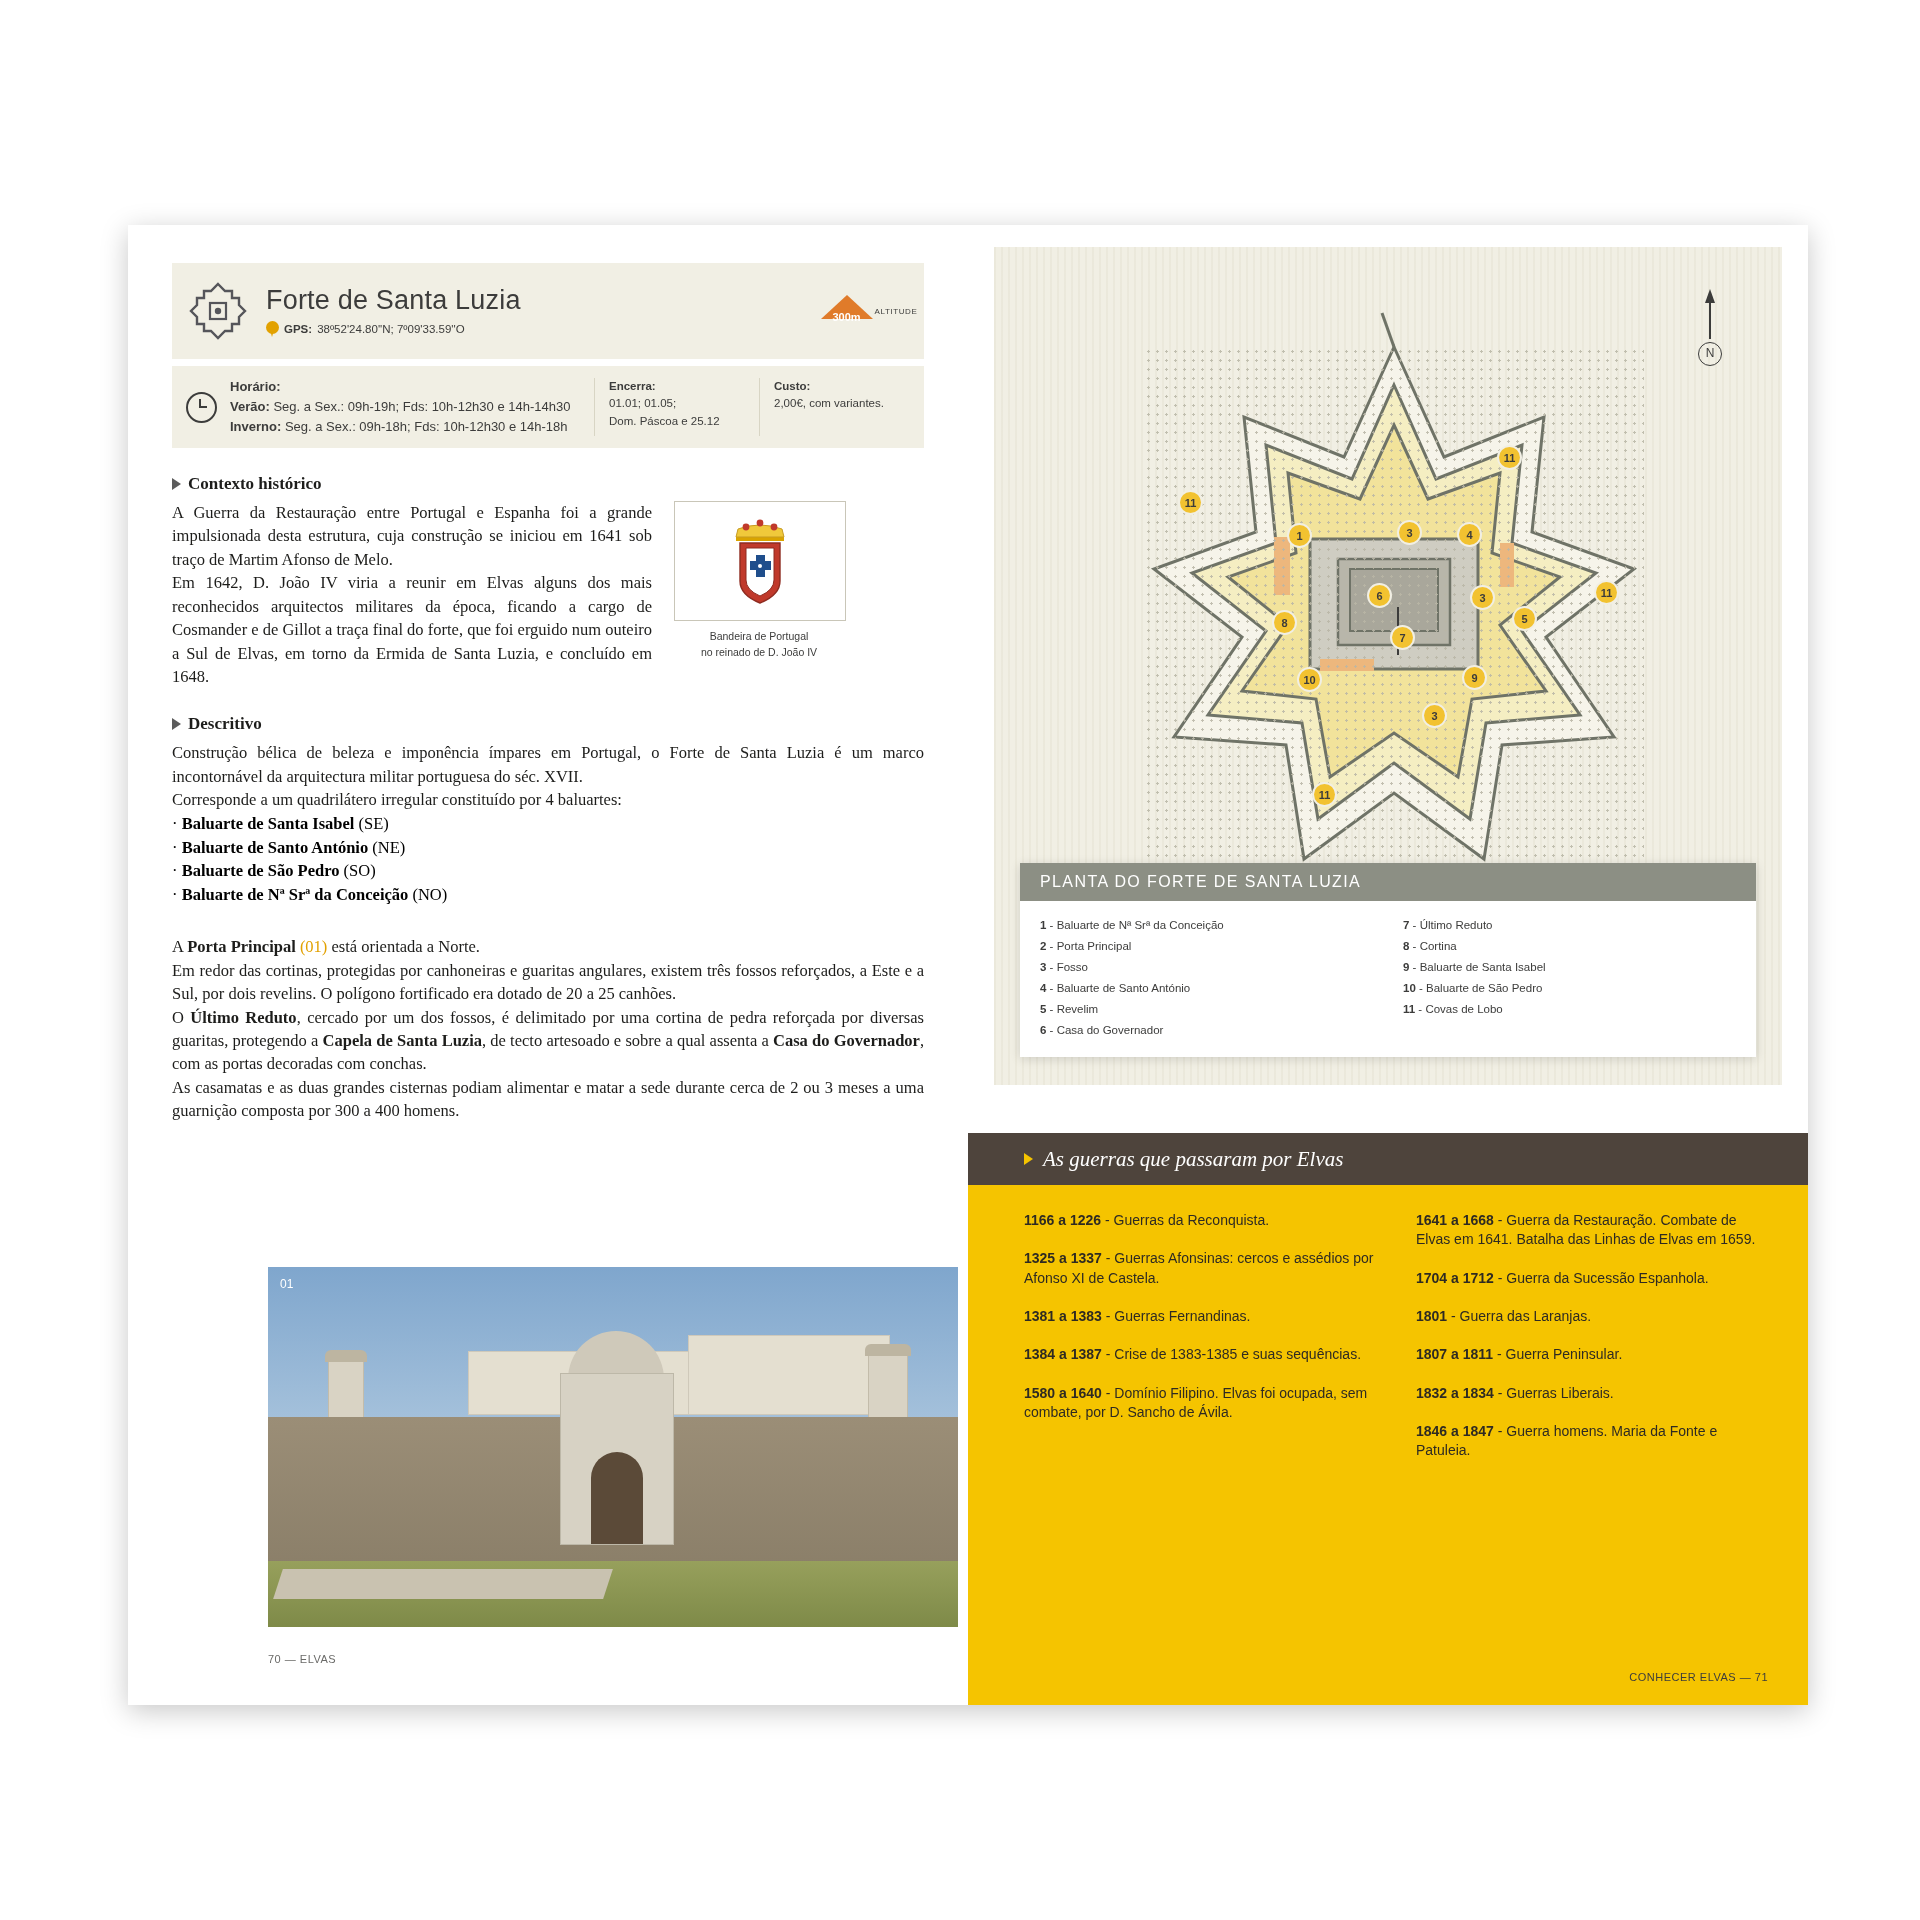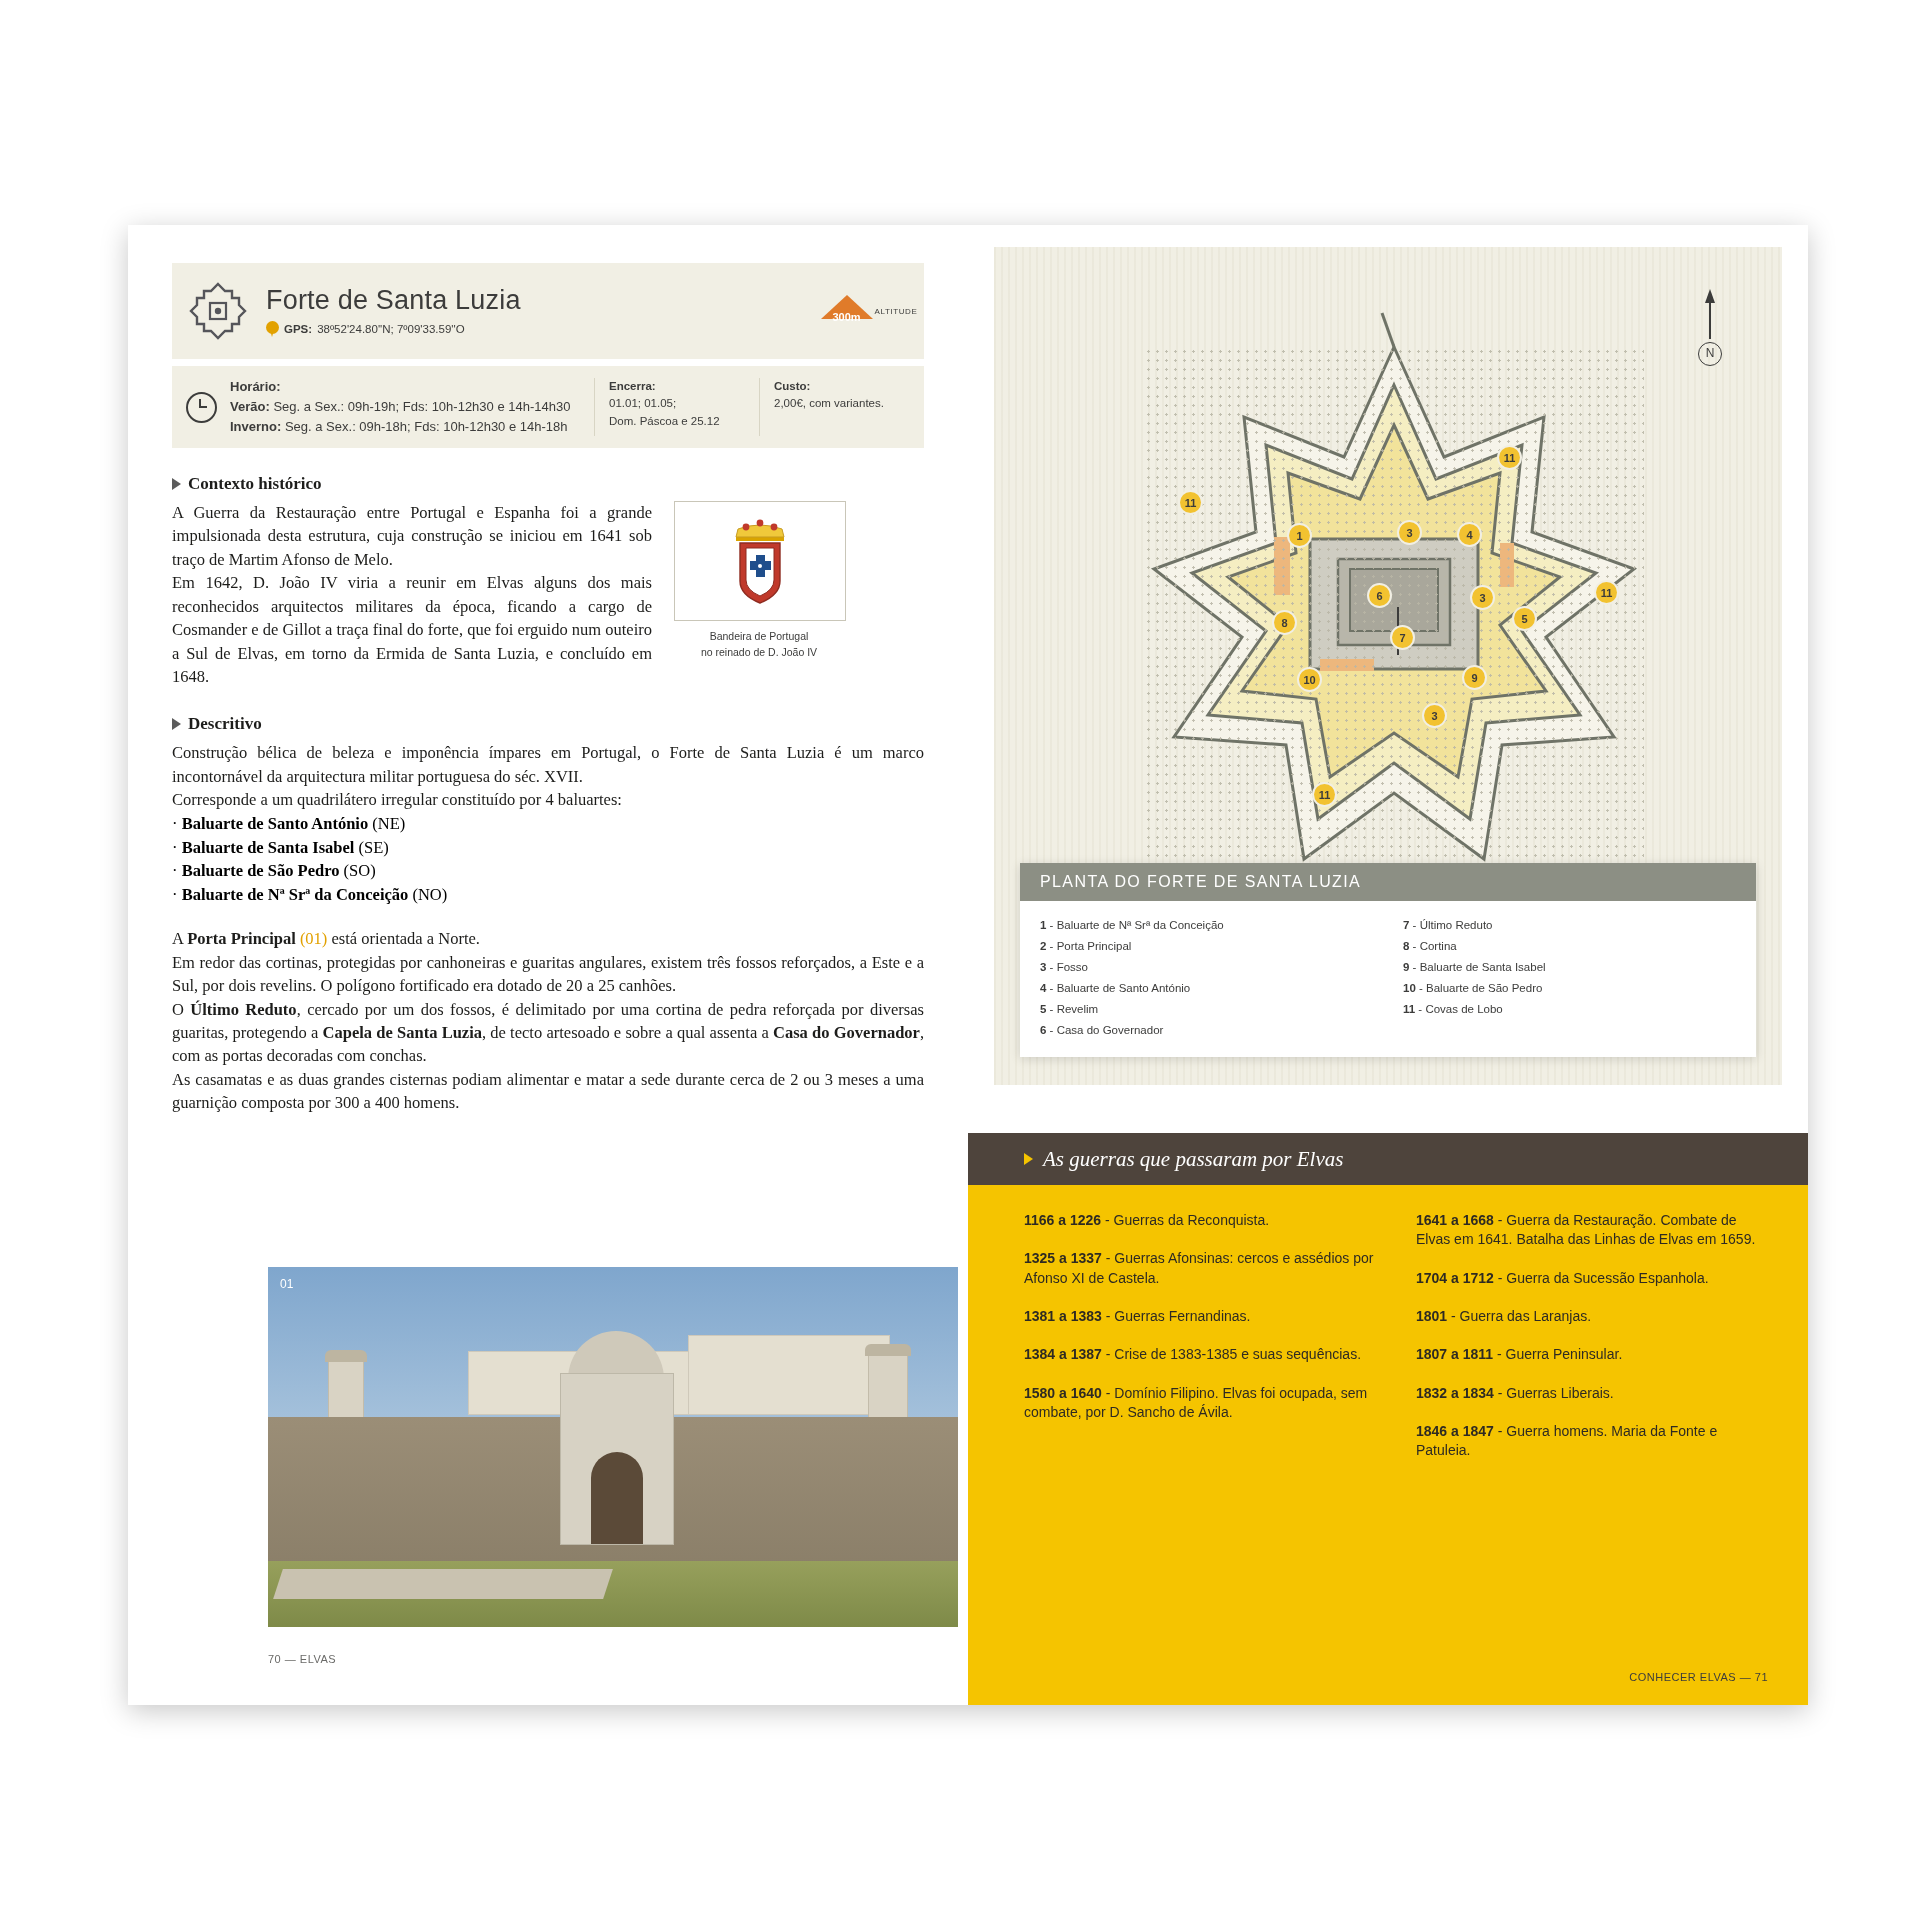--- a/index.html
+++ b/index.html
@@ -335,27 +335,27 @@
     </div>
 
     <div class="sec-title">
       <span class="flag-tri"></span>
       <span>Descritivo</span>
     </div>
     <div class="body-text">Construção bélica de beleza e imponência ímpares em Portugal, o Forte de Santa Luzia é um marco incontornável da arquitectura militar portuguesa do séc. XVII.</div>
     <div class="body-text">Corresponde a um quadrilátero irregular constituído por 4 baluartes:</div>
 
     <ul class="bullets" id="bastion-list">
+        <li><span>· </span><b>Baluarte de Santa Isabel</b><span> (SE)</span></li>
         <li><span>· </span><b>Baluarte de Santo António</b><span> (NE)</span></li>
-        <li><span>· </span><b>Baluarte de Santa Isabel</b><span> (SE)</span></li>
         <li><span>· </span><b>Baluarte de São Pedro</b><span> (SO)</span></li>
         <li><span>· </span><b>Baluarte de Nª Srª da Conceição</b><span> (NO)</span></li>
       </ul>
 
-    <div class="body-text" style="margin-top:20px">
+    <div class="body-text" style="margin-top:28px">
       <span>A </span><b>Porta Principal</b> <span class="ref">(01)</span><span> está orientada a Norte.</span>
     </div>
     <div class="body-text">Em redor das cortinas, protegidas por canhoneiras e guaritas angulares, existem três fossos reforçados, a Este e a Sul, por dois revelins. O polígono fortificado era dotado de 20 a 25 canhões.</div>
     <div class="body-text">
       <span>O </span><b>Último Reduto</b><span>, cercado por um dos fossos, é delimitado por uma cortina de pedra reforçada por diversas guaritas, protegendo a </span><b>Capela de Santa Luzia</b><span>, de tecto artesoado e sobre a qual assenta a </span><b>Casa do Governador</b><span>, com as portas decoradas com conchas.</span>
     </div>
     <div class="body-text">As casamatas e as duas grandes cisternas podiam alimentar e matar a sede durante cerca de 2 ou 3 meses a uma guarnição composta por 300 a 400 homens.</div>
 
     <div class="photo">
       <div class="sky"></div>

